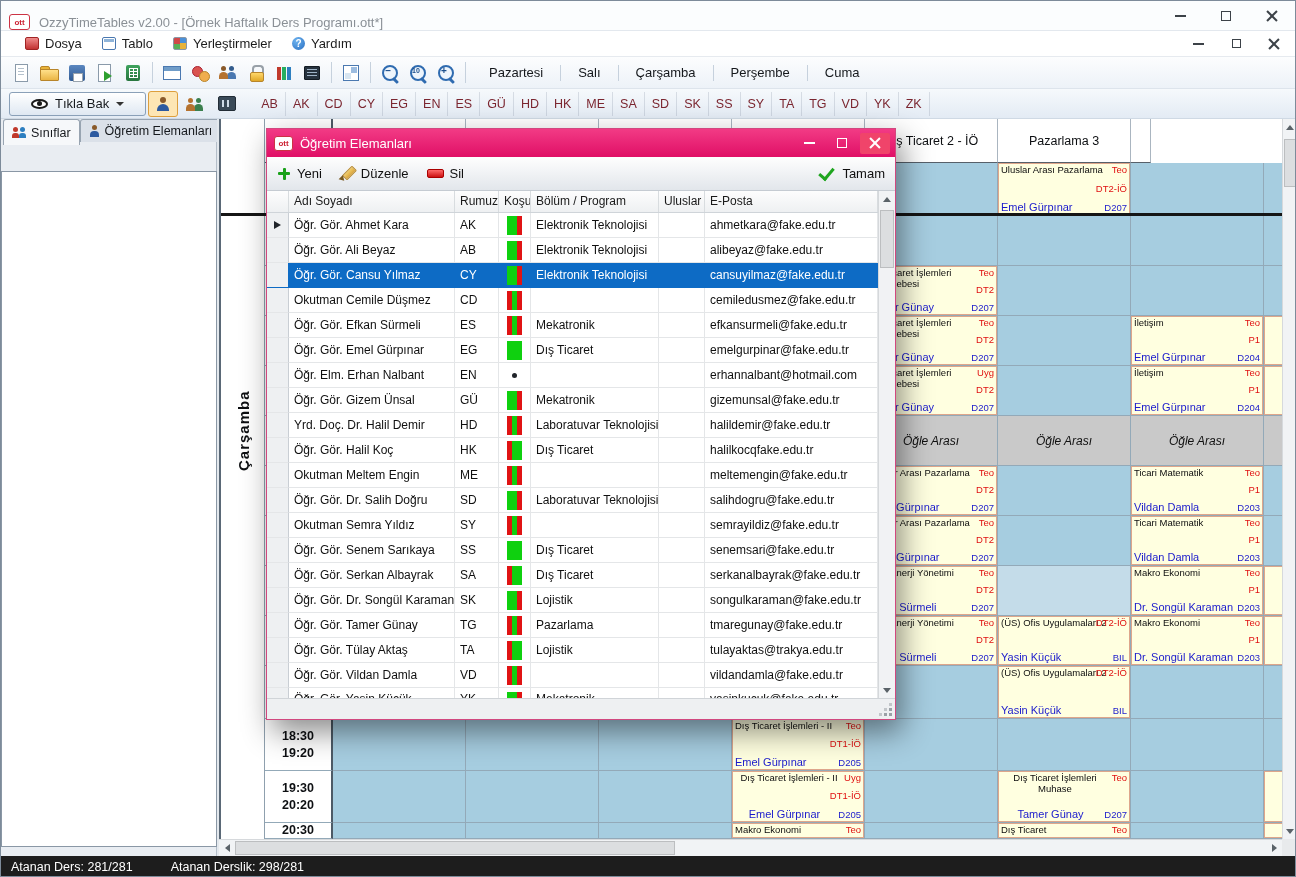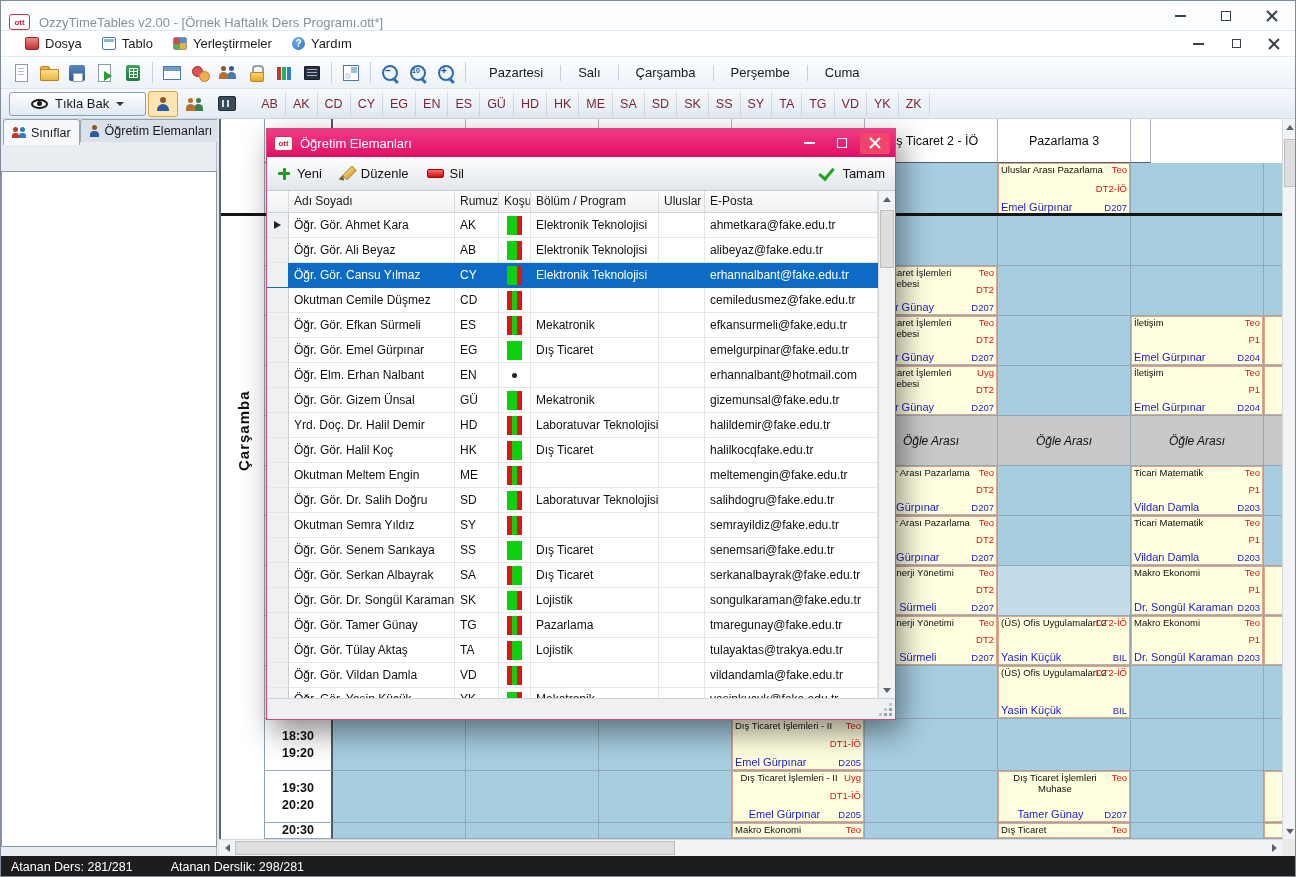--- a/index.html
+++ b/index.html
@@ -869,21 +869,21 @@
               <div class="dr-cell ind" style="width: 22px;"></div>
               <div class="dr-cell" style="width: 166px;">Öğr. Gör.  Cansu Yılmaz</div>
               <div class="dr-cell" style="width: 44px;">CY</div>
               <div class="dr-cell ks" style="width: 32px;">
                 <span class="kbar" style="background: rgb(15, 208, 15);"></span>
                 <span class="kbar" style="background: rgb(15, 208, 15);"></span>
                 <span class="kbar" style="background: rgb(224, 20, 20);"></span>
               </div>
               <div class="dr-cell" style="width: 128px;">Elektronik Teknolojisi</div>
               <div class="dr-cell" style="width: 46px;"></div>
-              <div class="dr-cell" style="width: 173px;">erhannalbant@fake.edu.tr</div>
+              <div class="dr-cell" style="width: 173px;">cansuyilmaz@fake.edu.tr</div>
             </div>
             <div class="dgrid-row">
               <div class="dr-cell ind" style="width: 22px;"></div>
               <div class="dr-cell" style="width: 166px;">Okutman  Cemile Düşmez</div>
               <div class="dr-cell" style="width: 44px;">CD</div>
               <div class="dr-cell ks" style="width: 32px;">
                 <span class="kbar" style="background: rgb(224, 20, 20);"></span>
                 <span class="kbar" style="background: rgb(15, 208, 15);"></span>
                 <span class="kbar" style="background: rgb(224, 20, 20);"></span>
               </div>

